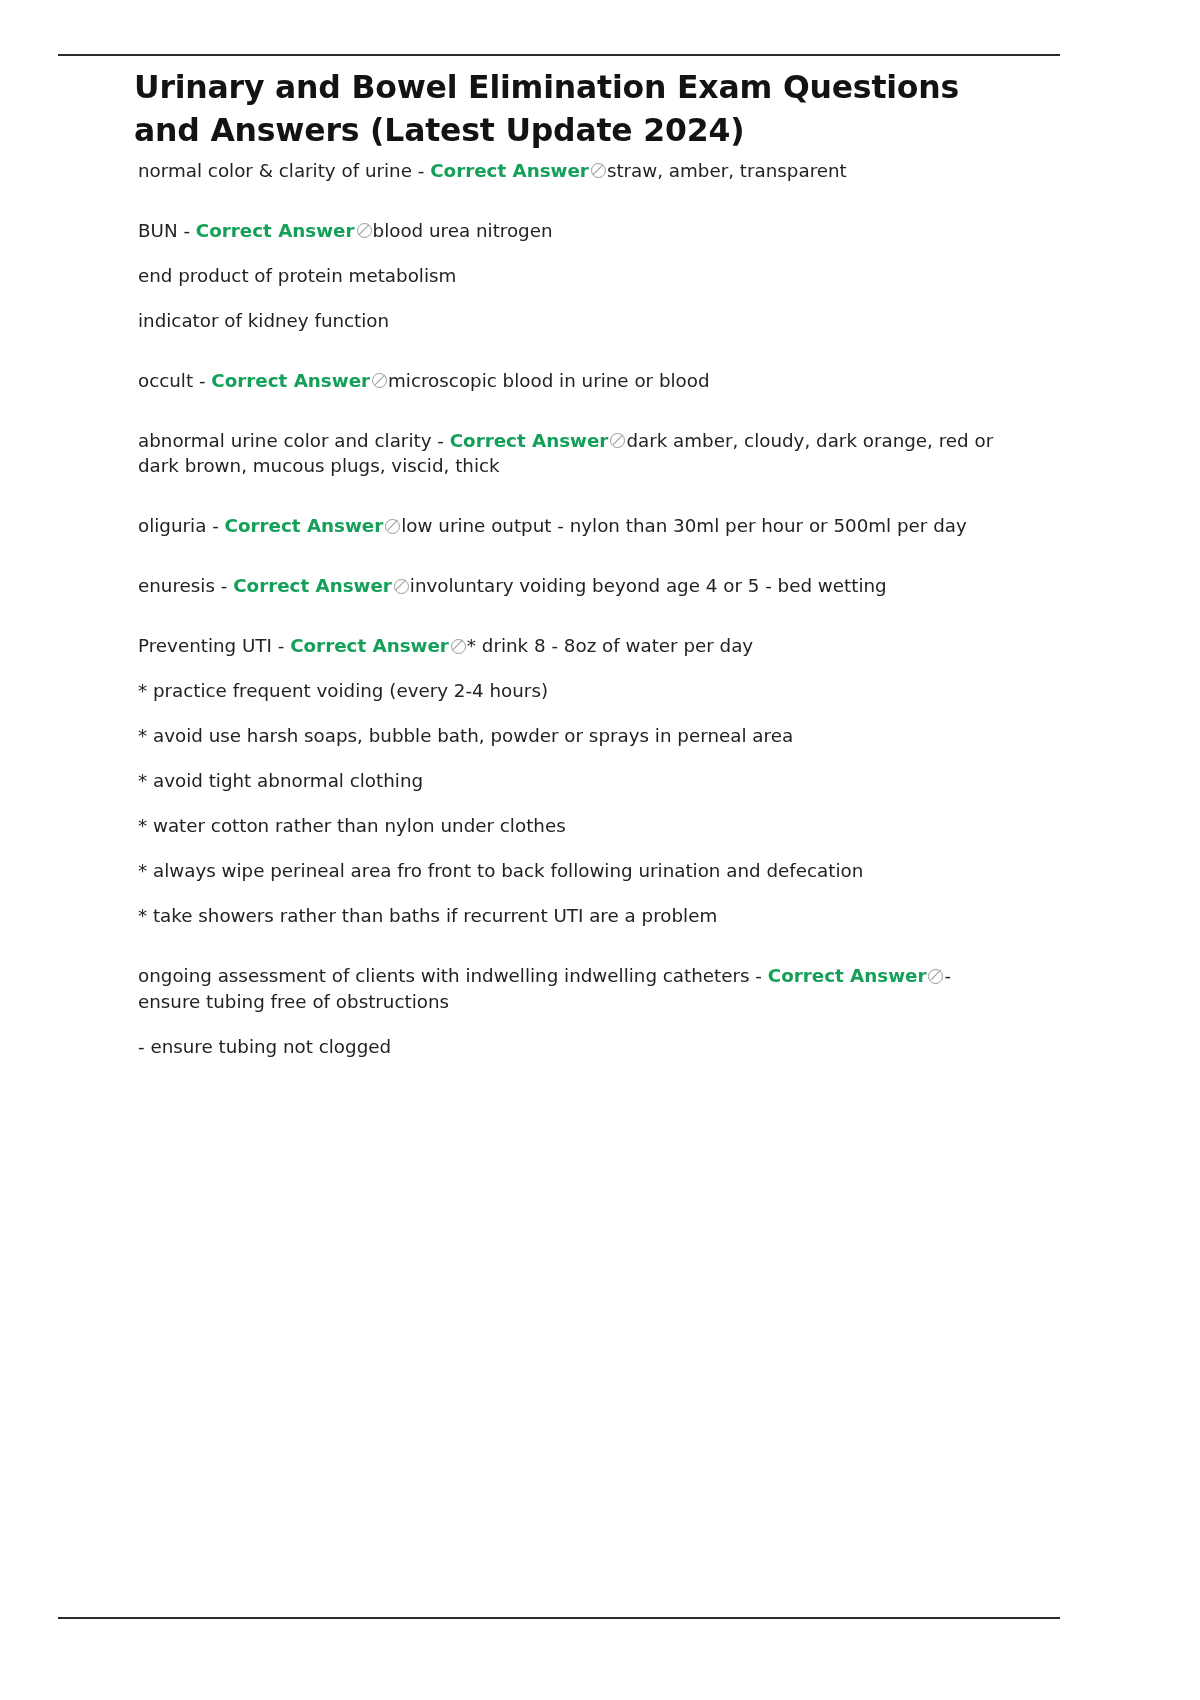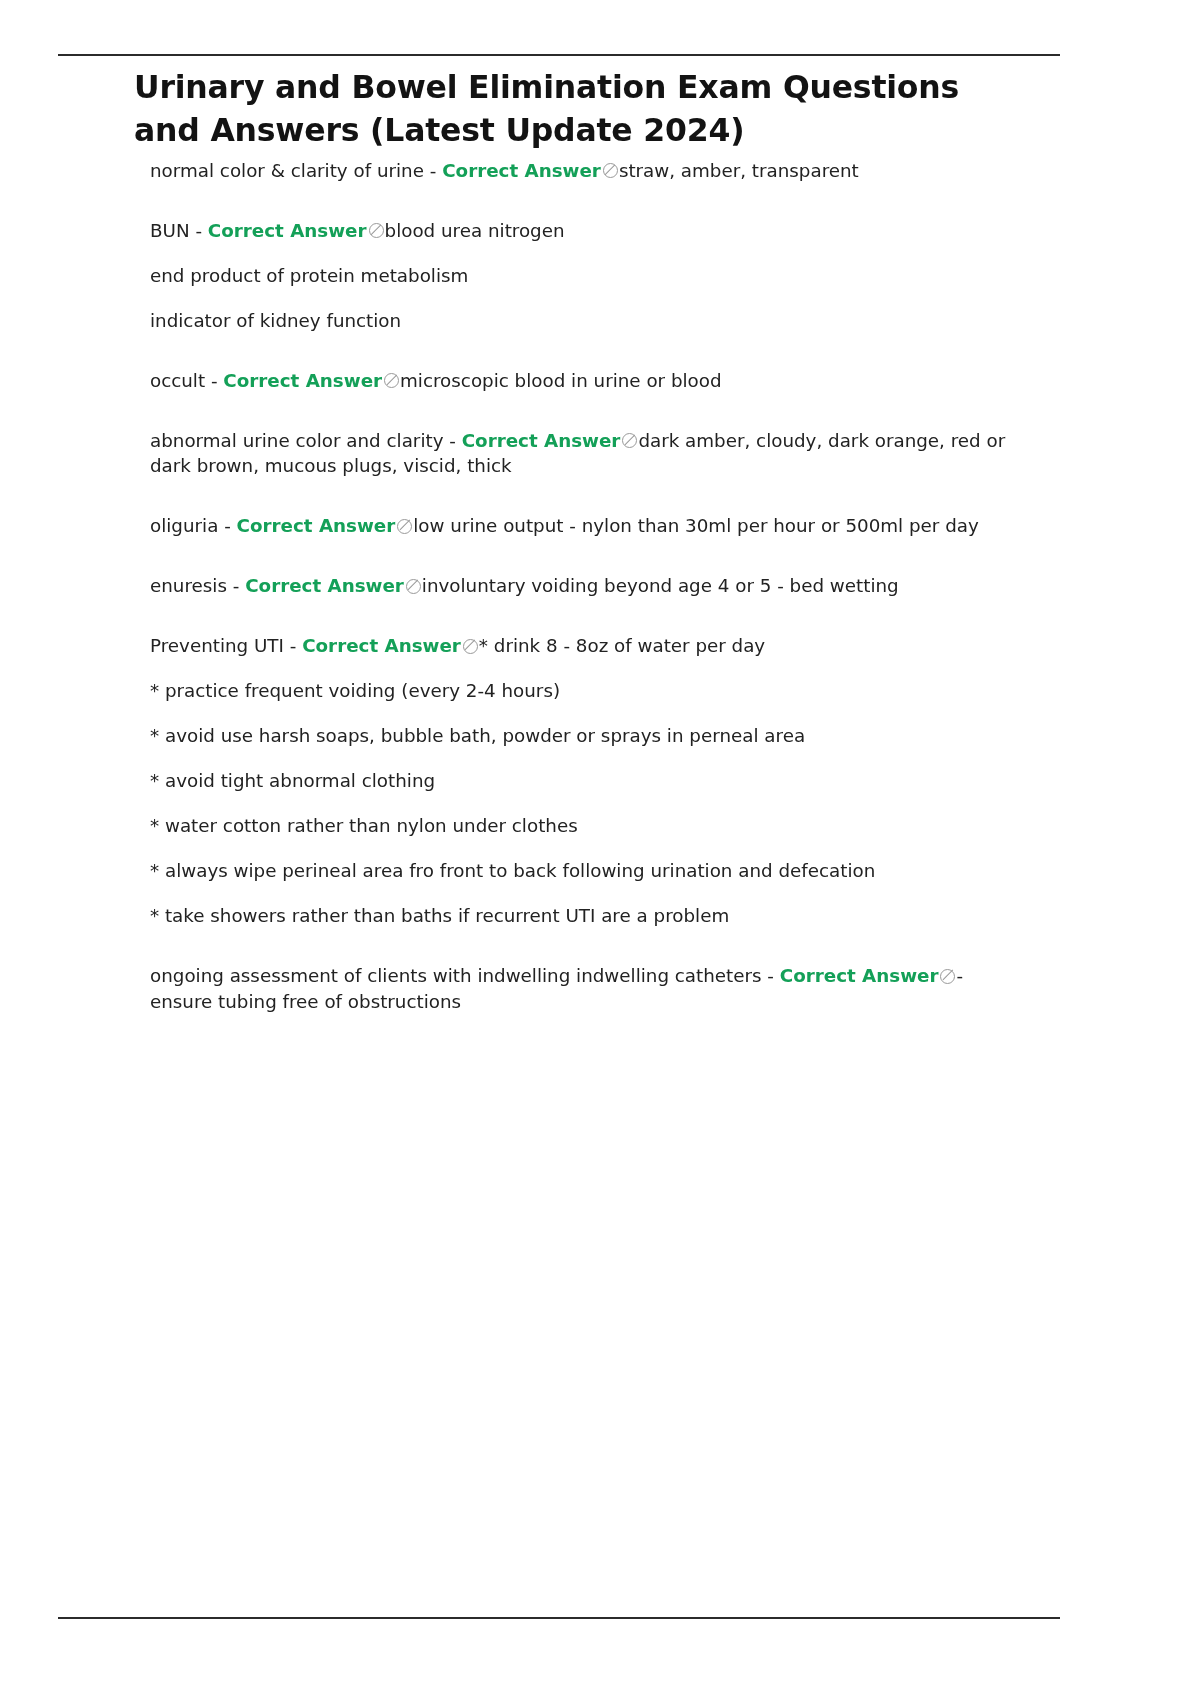--- a/index.html
+++ b/index.html
@@ -41,21 +41,21 @@
     font-size: 31.5px;
     font-weight: bold;
     line-height: 1.36;
     letter-spacing: -0.2px;
     margin: 0 0 6px 0;
     color: #131313;
     max-width: 830px;
   }
 
   .block {
-    margin: 0 0 34px 16px;
+    margin: 0 0 34px 4px;
   }
   .block:last-child { margin-bottom: 0; }
 
   p.line {
     margin: 0 0 0 0;
     font-size: 18.3px;
     line-height: 1.42;
     color: #222222;
     font-weight: 400;
   }
@@ -131,17 +131,18 @@
           <p class="line"><span class="term">Preventing UTI</span><span class="dash"> - </span><span class="ca">Correct Answer</span><span class="mark"></span><span class="answer">* drink 8 - 8oz of water per day</span></p>
           <p class="line">* practice frequent voiding (every 2-4 hours)</p>
           <p class="line">* avoid use harsh soaps, bubble bath, powder or sprays in perneal area</p>
           <p class="line">* avoid tight abnormal clothing</p>
           <p class="line">* water cotton rather than nylon under clothes</p>
           <p class="line">* always wipe perineal area fro front to back following urination and defecation</p>
           <p class="line">* take showers rather than baths if recurrent UTI are a problem</p>
         </div>
         <div class="block">
           <p class="line"><span class="term">ongoing assessment of clients with indwelling indwelling catheters</span><span class="dash"> - </span><span class="ca">Correct Answer</span><span class="mark"></span><span class="answer">- ensure tubing free of obstructions</span></p>
+          <p class="line">- ensure tubing not clogged</p>
         </div>
       </div>
   </div>
 
 </div>
 
 </body></html>

